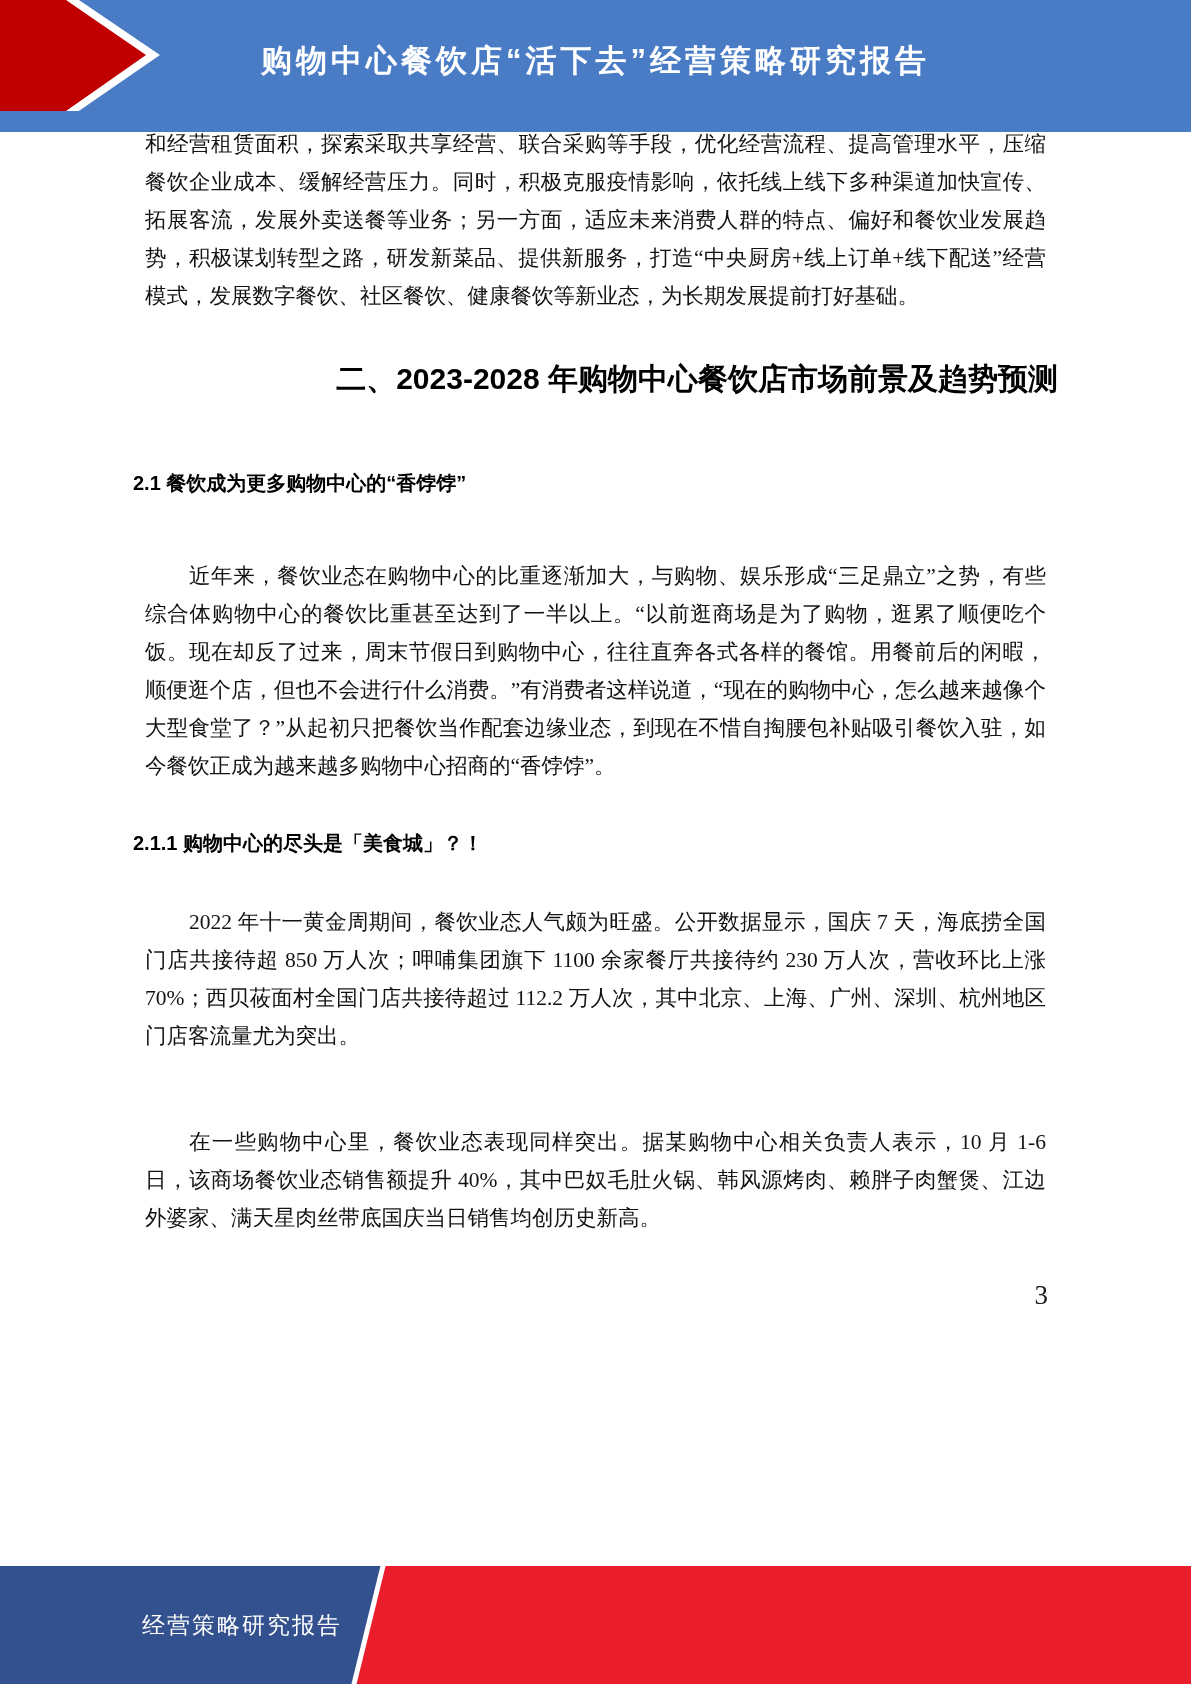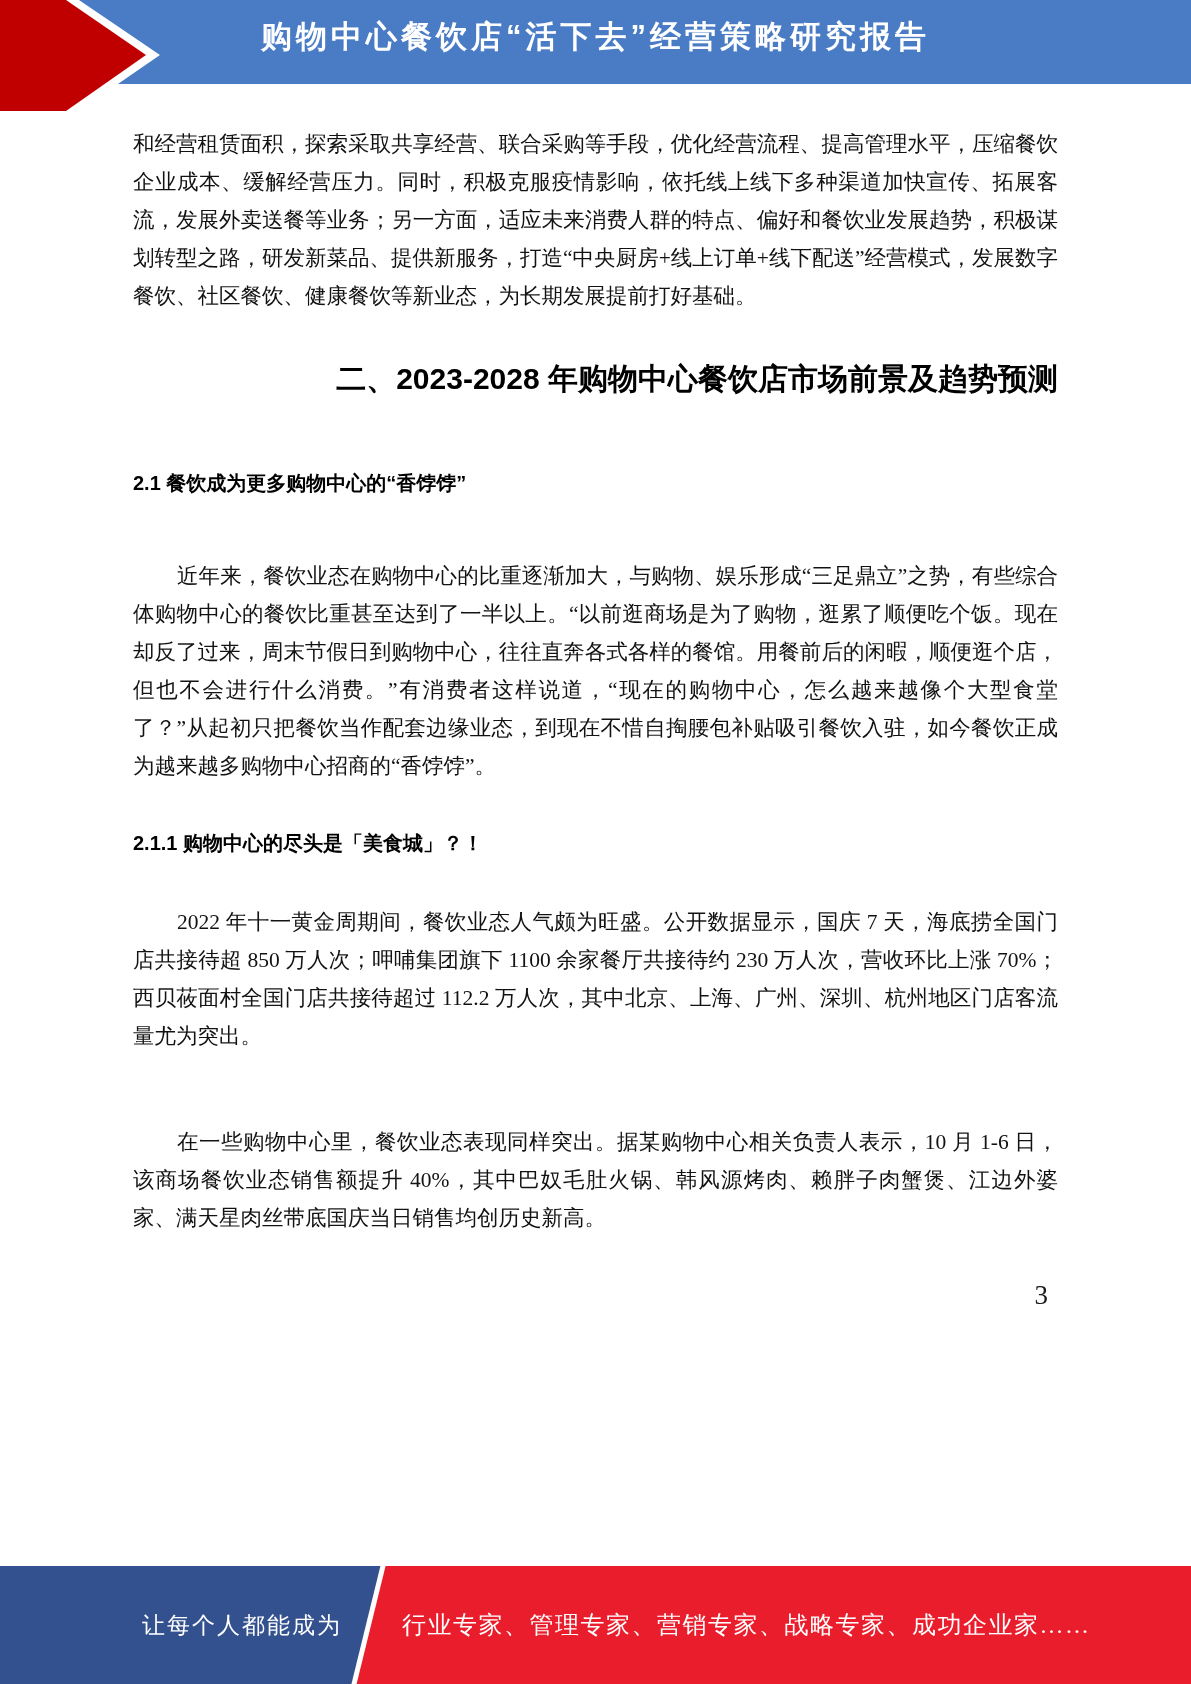--- a/index.html
+++ b/index.html
@@ -14,21 +14,21 @@
     background: #ffffff;
     overflow: hidden;
     font-family: "Liberation Serif", "DejaVu Serif", serif;
     color: #111111;
   }
 
   
   .header-banner {
     position: absolute;
     top: 0; left: 0;
-    width: 1191px; height: 84px;
+    width: 1191px; height: 132px;
     background: #4a7cc6;
   }
   .header-arrow {
     position: absolute;
     top: 0; left: 0;
     width: 170px; height: 111px;
   }
   .header-title {
     position: absolute;
     left: 0; right: 0; top: 0; bottom: 10px;
@@ -44,21 +44,21 @@
   }
 
   
   .content {
     position: absolute;
     top: 111px;
     left: 133px;
     width: 925px;
   }
   .para {
-    margin: 0;
+    margin: 12px;
     font-size: 21.5px;
     line-height: 38px;
     text-align: justify;
     text-indent: 2.05em;
     color: #121212;
   }
   .para.no-indent { text-indent: 0; }
 
   .h1 {
     margin: 0;
@@ -168,17 +168,16 @@
     <div class="h3 mt-h3">2.1.1 购物中心的尽头是「美食城」？！</div>
     <p class="para mt-p5">2022 年十一黄金周期间，餐饮业态人气颇为旺盛。公开数据显示，国庆 7 天，海底捞全国门店共接待超 850 万人次；呷哺集团旗下 1100 余家餐厅共接待约 230 万人次，营收环比上涨 70%；西贝莜面村全国门店共接待超过 112.2 万人次，其中北京、上海、广州、深圳、杭州地区门店客流量尤为突出。</p>
     <p class="para mt-p6">在一些购物中心里，餐饮业态表现同样突出。据某购物中心相关负责人表示，10 月 1-6 日，该商场餐饮业态销售额提升 40%，其中巴奴毛肚火锅、韩风源烤肉、赖胖子肉蟹煲、江边外婆家、满天星肉丝带底国庆当日销售均创历史新高。</p>
     <div class="page-number">3</div>
   </div>
 
   <div class="footer-banner">
     <div class="footer-red"></div>
     <div class="footer-blue"></div>
     <div class="footer-slash"></div>
-    <div class="footer-slogan">让每个人都能成为</div>
-    <div class="footer-experts">行业专家、管理专家、营销专家、战略专家、成功企业家……</div>
+    <div class="footer-slogan">经营策略研究报告</div>
   </div>
 
 </div>
 
 </body></html>

